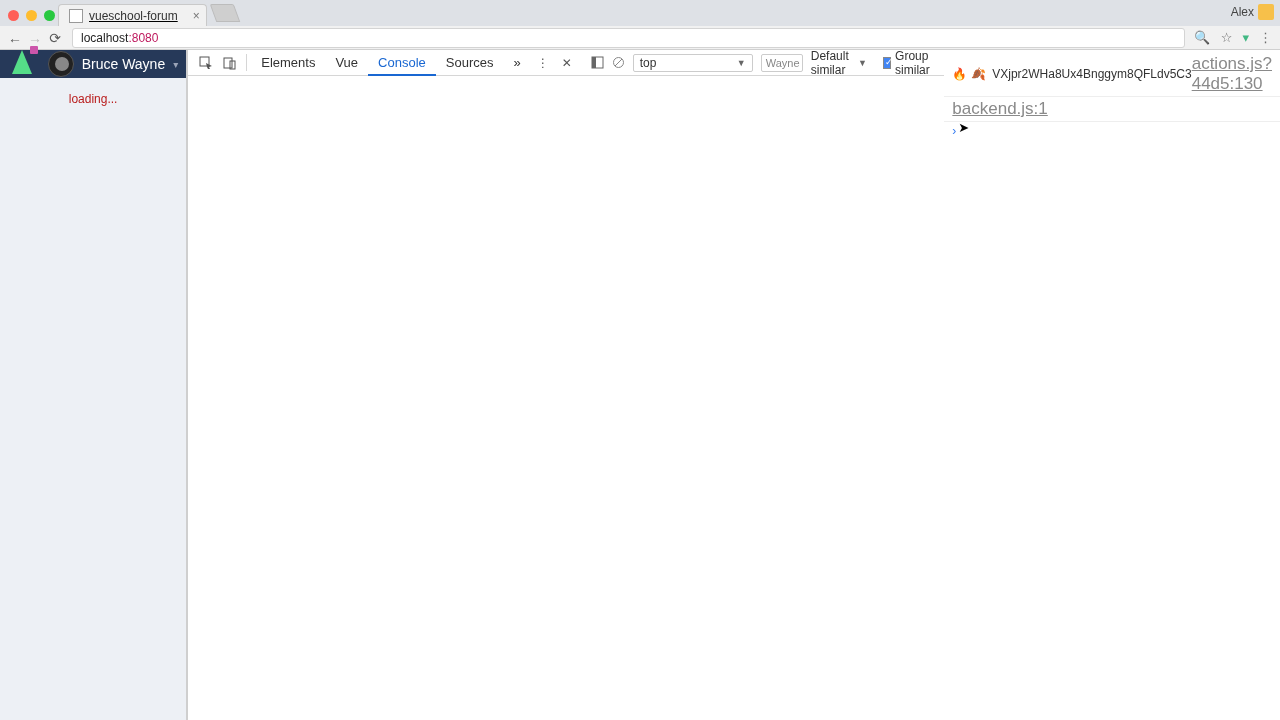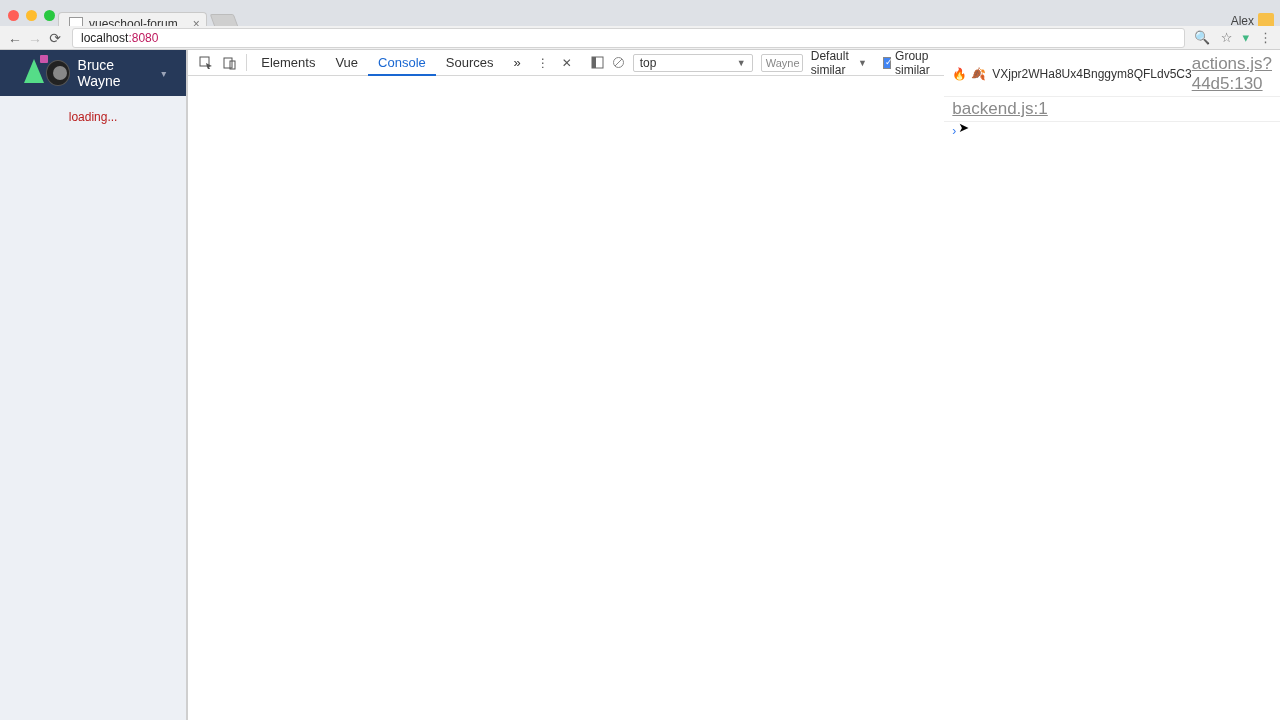--- a/index.html
+++ b/index.html
@@ -6,41 +6,41 @@
 html, body { width: 1280px; height: 720px; overflow: hidden; background: #dee1e6; }
 
 
 .browser-top { height: 50px; background: #dee1e6; position: relative; }
 .traffic-lights { position: absolute; left: 8px; top: 10px; display: flex; gap: 7px; }
 .traffic-lights span { width: 11px; height: 11px; border-radius: 50%; display: block; }
 .tl-red { background: #ff5f57; }
 .tl-yellow { background: #febc2e; }
 .tl-green { background: #28c840; }
 
-.tab-strip { position: absolute; left: 58px; top: 12px; display: flex; align-items: center; }
+.tab-strip { position: absolute; left: 58px; top: 4px; display: flex; align-items: flex-start; text-decoration: underline; }
 .tab { display: flex; align-items: center; gap: 6px; background: #f1f1f1; border-radius: 4px 4px 0 0; padding: 5px 28px 5px 10px; font-size: 12px; color: #333; position: relative; height: 22px; border: 1px solid #c9c9c9; border-bottom: none; }
 .tab .favicon { width: 14px; height: 14px; border: 1px solid #999; background: #fff; }
 .tab .close { position: absolute; right: 6px; font-size: 12px; color: #777; }
 .new-tab { width: 24px; height: 18px; background: #cfcfcf; margin-left: 6px; border-radius: 2px 2px 0 0; border: 1px solid #bcbcbc; transform: skewX(20deg); }
 
-.user-chip { position: absolute; right: 6px; top: 13px; display: flex; align-items: center; gap: 4px; font-size: 12px; color: #444; }
+.user-chip { position: absolute; right: 6px; top: 4px; display: flex; align-items: center; gap: 4px; font-size: 12px; color: #444; }
 .user-chip .av { width: 16px; height: 16px; border-radius: 2px; background: #f7c04a; }
 
 .toolbar { position: absolute; top: 26px; left: 0; right: 0; height: 24px; background: #f1f1f1; border-bottom: 1px solid #d0d0d0; display: flex; align-items: center; padding: 0 8px; gap: 10px; }
 .nav-btns { display: flex; gap: 6px; }
 .nav-btns span { width: 14px; height: 14px; display: flex; align-items: center; justify-content: center; color: #5a5a5a; font-size: 14px; }
 .addr { flex: 1; background: #fff; border: 1px solid #d4d4d4; border-radius: 3px; height: 20px; display: flex; align-items: center; padding: 0 8px; font-size: 12px; color: #222; }
 .addr .host { color: #222; }
 .addr .port { color: #be185d; }
 .toolbar-right { display: flex; gap: 10px; align-items: center; color: #6b6b6b; font-size: 13px; }
 
 
 .workspace { display: flex; height: calc(720px - 50px); }
 .page { width: 826px; background: #edf0f5; position: relative; }
-.page-header { height: 46px; background: #263959; display: flex; align-items: center; justify-content: space-between; padding: 0 20px; }
+.page-header { height: 28px; background: #263959; display: flex; align-items: center; justify-content: space-between; padding: 0 8px; }
 .logo { width: 28px; height: 32px; position: relative; }
 .logo::before { content: ""; position: absolute; left: 4px; top: 2px; width: 0; height: 0; border-left: 10px solid transparent; border-right: 10px solid transparent; border-bottom: 24px solid #55dd88; }
 .logo::after { content: ""; position: absolute; right: -2px; top: -2px; width: 8px; height: 8px; background: #cc55aa; border-radius: 1px; }
 .user-area { display: flex; align-items: center; gap: 8px; color: #fff; font-size: 14px; }
 .avatar { width: 26px; height: 26px; border-radius: 50%; background: #222; border: 1px solid #555; overflow: hidden; position: relative; }
 .avatar::after { content: ""; position: absolute; left: 6px; top: 5px; width: 14px; height: 14px; border-radius: 50%; background: #888; }
 .caret-down { font-size: 10px; color: #9ba4b8; }
 .loading { text-align: center; margin-top: 14px; color: #b91c1c; font-size: 12px; }
 
 

